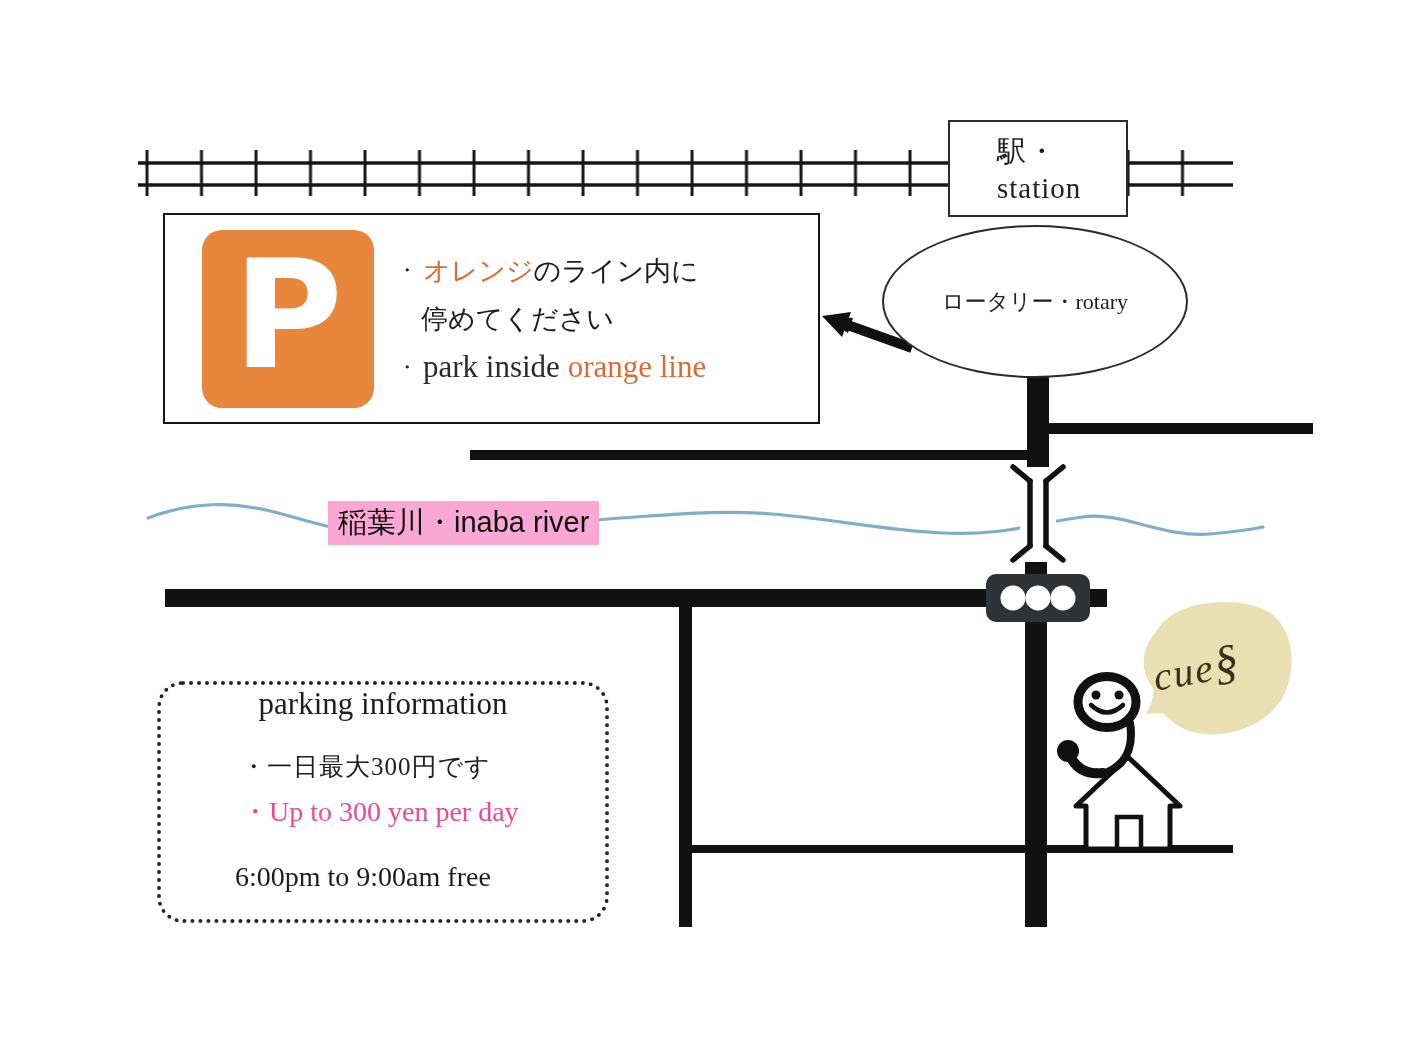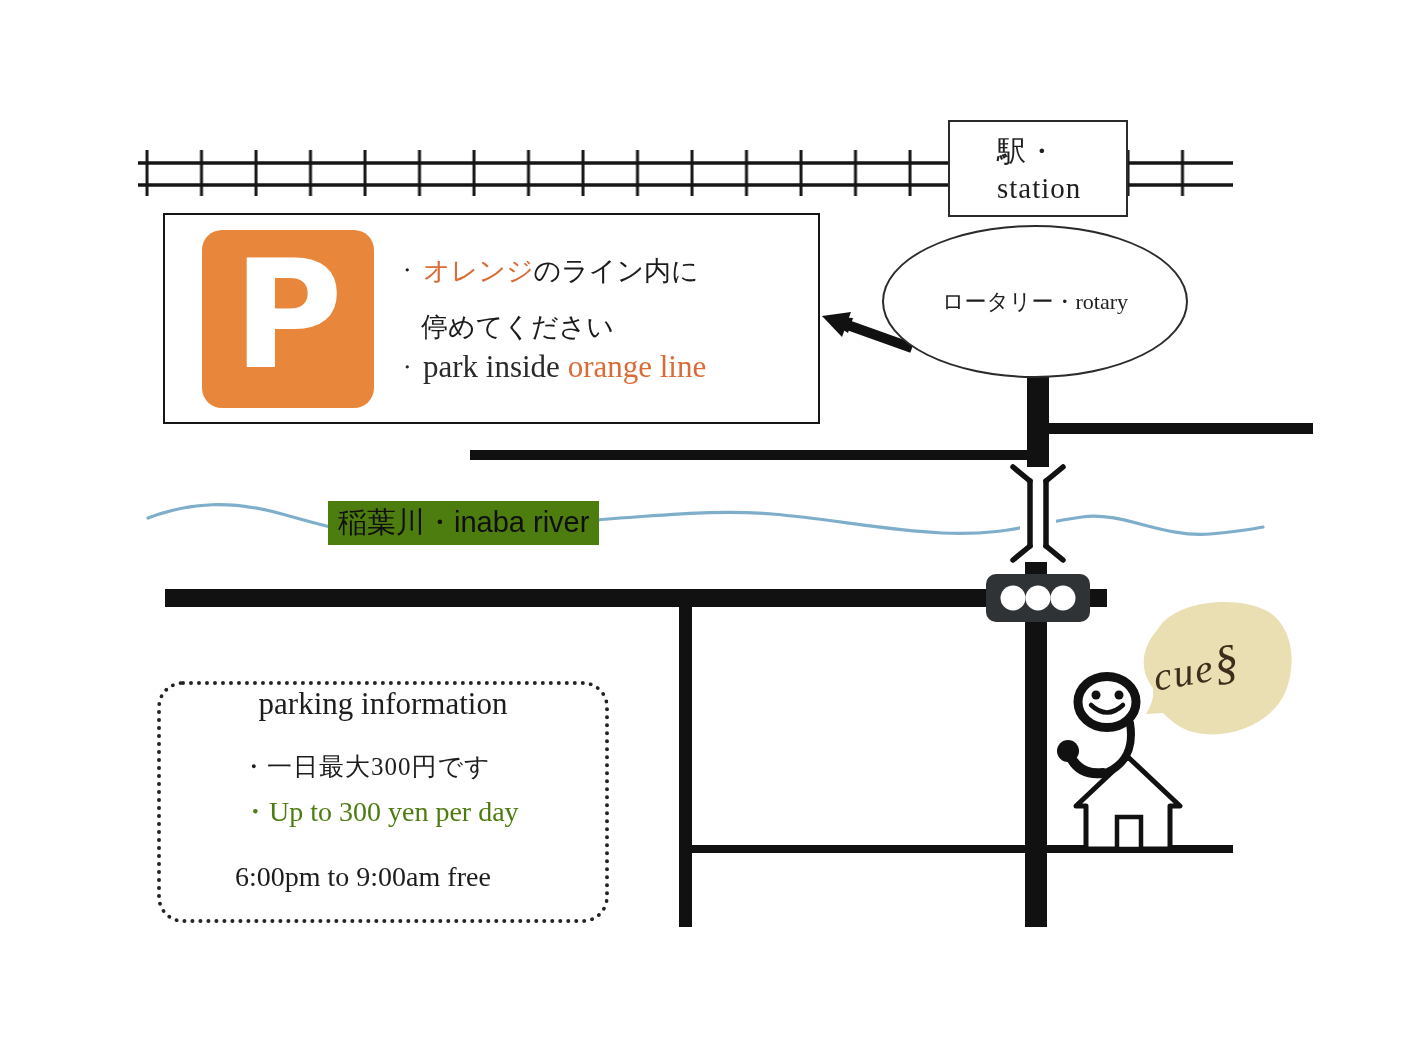--- a/index.html
+++ b/index.html
@@ -23,37 +23,37 @@
   .sign-box{left:163px;top:213px;width:657px;height:211px;background:#fff;
     border:2px solid #161616;}
   .p-badge{position:absolute;left:37px;top:15px;width:172px;height:178px;border-radius:20px;
     display:flex;align-items:center;justify-content:center;}
   .p-badge span{font-family:"DejaVu Sans",sans-serif;font-weight:bold;font-size:150px;
     color:#fff;line-height:1;transform:translateY(-4px);}
   .sign-text{position:absolute;left:232px;top:0;width:420px;}
   .sign-line1{position:absolute;top:38px;left:0;font-family:"Liberation Sans",sans-serif;
     font-size:27px;white-space:nowrap;color:#1b1b1b;}
   .sign-line2{position:absolute;top:86px;left:24px;font-family:"Liberation Sans",sans-serif;
-    font-size:27px;white-space:nowrap;color:#1b1b1b;margin-top:8px;}
+    font-size:27px;white-space:nowrap;color:#1b1b1b;}
   .sign-line3{position:absolute;top:134px;left:0;font-size:31px;white-space:nowrap;color:#2a2a2a;text-align:center;}
   .bullet{font-size:20px;vertical-align:3px;margin-right:6px;}
 
   
-  .river-label{left:328px;top:501px;background:#4d7c0f;padding:0 10px;height:44px;
+  .river-label{left:328px;top:501px;background:#f9a8d4;padding:0 10px;height:44px;
     display:flex;align-items:center;font-family:"Liberation Sans",sans-serif;
     font-size:29px;color:#101010;white-space:nowrap;}
 
   
   .info-box{left:157px;top:681px;width:452px;height:242px;border:4px dotted #232323;
     border-radius:26px;}
   .info-title-jp{position:absolute;left:50%;top:-22px;transform:translateX(-50%);
     background:#fff;padding:0 28px;font-size:31px;white-space:nowrap;color:#1d1d1d;}
   .info-title-en{margin-top:1px;text-align:center;font-size:31px;color:#1d1d1d;}
   .info-item-jp{margin:28px 0 0 80px;font-size:25px;letter-spacing:1px;color:#1d1d1d;}
-  .info-item-en{margin:10px 0 8px 80px;font-size:28px;color:#4d7c0f;}
+  .info-item-en{margin:10px 0 8px 80px;font-size:28px;color:#ec4899;}
   .info-note{margin:30px 0 16px 74px;font-size:28px;color:#1d1d1d;}
 
   
   .bubble-text{left:1152px;top:634px;width:150px;transform:rotate(-10deg);
     font-style:italic;font-size:40px;color:#3e2d1b;letter-spacing:2px;}
   .bubble-text .clef{font-size:48px;letter-spacing:0;}
 </style>
 </head>
 <body>
 

